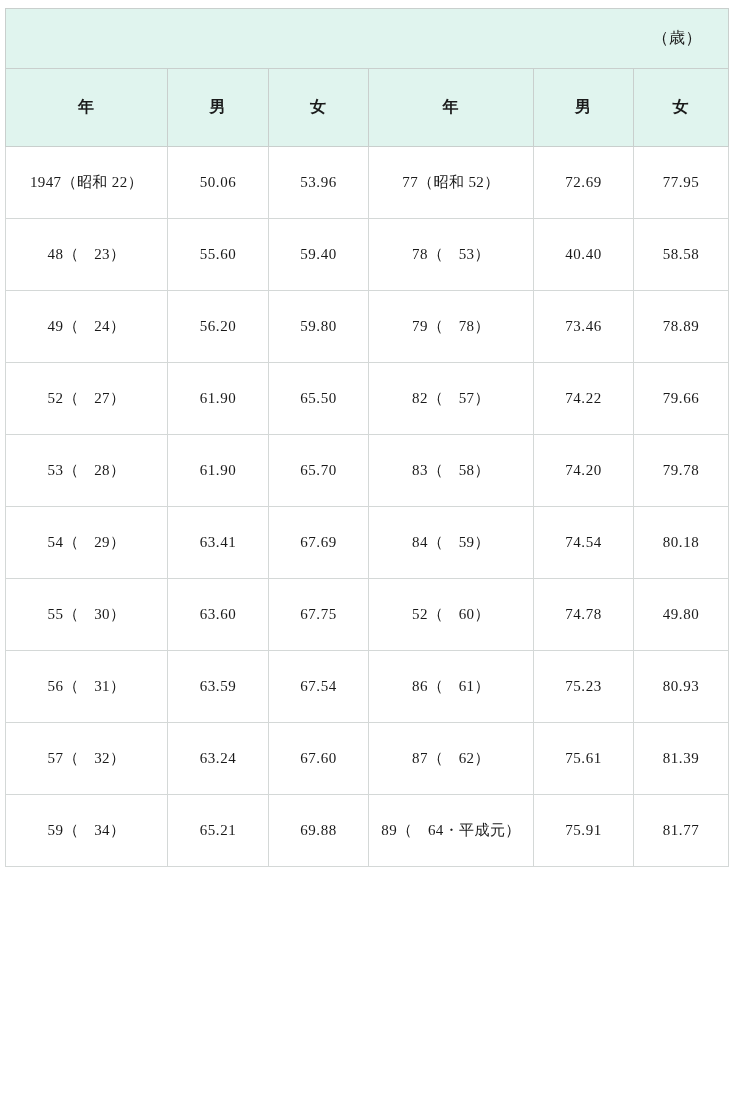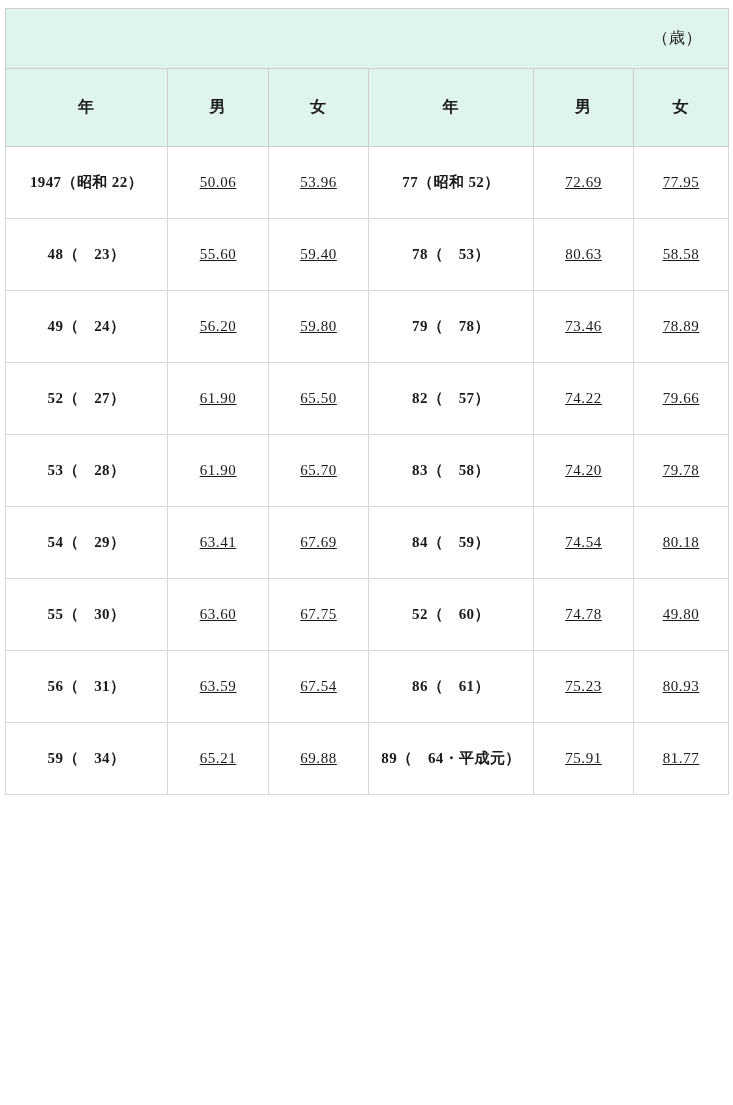--- a/index.html
+++ b/index.html
@@ -75,26 +75,24 @@
     letter-spacing: 0.4px;
     line-height: 1.55;
     white-space: normal;
     word-break: break-all;
   }
 
   tr.data-row td.num {
     font-size: 15px;
     letter-spacing: 0.6px;
     white-space: nowrap;
-    text-decoration: underline;
   }
 
   tr.data-row td.yr {
     white-space: nowrap;
-    font-weight: bold;
   }
   tr.data-row td.yr.wrap {
     white-space: normal;
   }
 </style>
 </head>
 <body>
 
 <div class="page">
   <table class="life-table">
@@ -126,21 +124,21 @@
           <td class="num">53.96</td>
           <td class="yr">77（昭和 52）</td>
           <td class="num">72.69</td>
           <td class="num">77.95</td>
         </tr>
         <tr class="data-row">
           <td class="yr">48（　23）</td>
           <td class="num">55.60</td>
           <td class="num">59.40</td>
           <td class="yr">78（　53）</td>
-          <td class="num">80.63</td>
+          <td class="num">40.40</td>
           <td class="num">58.58</td>
         </tr>
         <tr class="data-row">
           <td class="yr">49（　24）</td>
           <td class="num">56.20</td>
           <td class="num">59.80</td>
           <td class="yr">79（　78）</td>
           <td class="num">73.46</td>
           <td class="num">78.89</td>
         </tr>
@@ -178,20 +176,28 @@
         </tr>
         <tr class="data-row">
           <td class="yr">56（　31）</td>
           <td class="num">63.59</td>
           <td class="num">67.54</td>
           <td class="yr">86（　61）</td>
           <td class="num">75.23</td>
           <td class="num">80.93</td>
         </tr>
         <tr class="data-row">
+          <td class="yr">57（　32）</td>
+          <td class="num">63.24</td>
+          <td class="num">67.60</td>
+          <td class="yr">87（　62）</td>
+          <td class="num">75.61</td>
+          <td class="num">81.39</td>
+        </tr>
+        <tr class="data-row">
           <td class="yr">59（　34）</td>
           <td class="num">65.21</td>
           <td class="num">69.88</td>
           <td class="yr wrap">89（　64・平成元）</td>
           <td class="num">75.91</td>
           <td class="num">81.77</td>
         </tr>
       </tbody>
   </table>
 </div>

